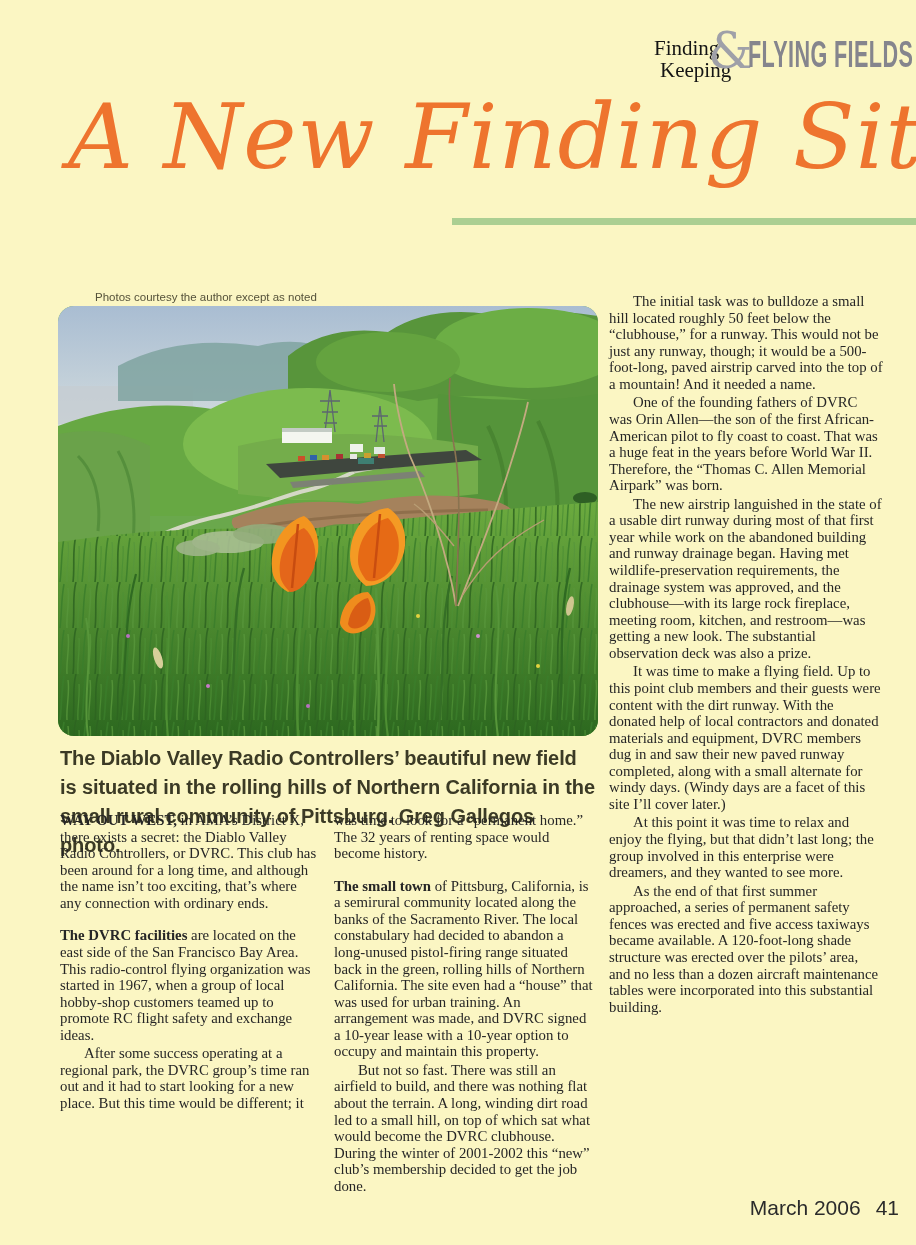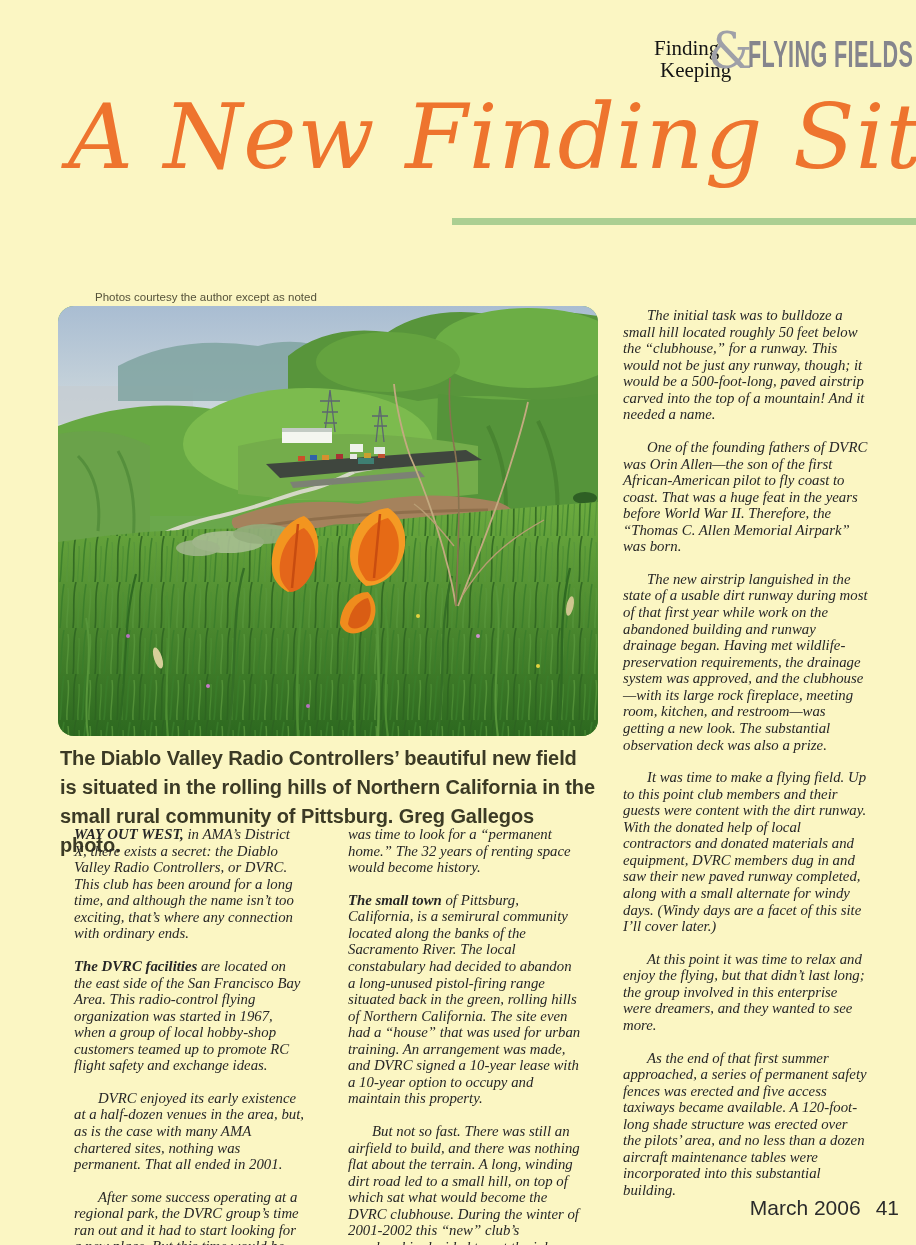--- a/index.html
+++ b/index.html
@@ -35,21 +35,21 @@
   .photo-frame svg{display:block;}
   .photo-caption{position:absolute;left:60px;top:744px;width:538px;
                  font-family:"Liberation Sans",sans-serif;font-weight:bold;font-size:20px;
                  letter-spacing:-.1px;line-height:1.45;color:#3b3a25;}
 
   
   .col{position:absolute;font-size:14.8px;line-height:1.12;color:#262626;}
   .col-1{left:58px;top:810px;width:264px;}
   .col-2{left:332px;top:810px;width:266px;}
   .col-3{left:607px;top:291px;width:278px;}
-  .col p{margin:16px;font-style:italic;}
+  .col p{margin:2px;}
   .p-gap{margin-top:16px !important;}
   .p-ind{text-indent:24px;}
   .lead{font-weight:bold;}
 
   
   .folio{position:absolute;left:607px;top:1196px;width:292px;text-align:right;
          font-family:"Liberation Sans",sans-serif;font-size:21px;color:#2b2b2b;}
   .folio .pageno{margin-left:15px;margin-top:36px;}
 </style>
 </head>
@@ -194,21 +194,20 @@
         <path d="M290 318 C292 304 300 294 310 292 C314 300 314 310 308 318 C300 324 292 324 290 318 Z" fill="#d95d14"></path>
       </g>
     </svg>
   </div>
 
   <div class="photo-caption">The Diablo Valley Radio Controllers’ beautiful new field is situated in the rolling hills of Northern California in the small rural community of Pittsburg. Greg Gallegos photo.</div>
 
   <div class="col col-1">
     <p><b class="lead">WAY OUT WEST,</b><span> in AMA’s District X, there exists a secret: the Diablo Valley Radio Controllers, or DVRC. This club has been around for a long time, and although the name isn’t too exciting, that’s where any connection with ordinary ends.</span></p>
     <p class="p-gap"><b class="lead">The DVRC facilities</b><span> are located on the east side of the San Francisco Bay Area. This radio-control flying organization was started in 1967, when a group of local hobby-shop customers teamed up to promote RC flight safety and exchange ideas.</span></p>
-    <p class="p-ind">DVRC enjoyed its early existence at a half-dozen venues in the area, but, as is the case with many AMA chartered sites, nothing was permanent. That all ended in 2001.</p>
     <p class="p-ind">After some success operating at a regional park, the DVRC group’s time ran out and it had to start looking for a new place. But this time would be different; it</p>
   </div>
 
   <div class="col col-2">
     <p>was time to look for a “permanent home.” The 32 years of renting space would become history.</p>
     <p class="p-gap"><b class="lead">The small town</b><span> of Pittsburg, California, is a semirural community located along the banks of the Sacramento River. The local constabulary had decided to abandon a long-unused pistol-firing range situated back in the green, rolling hills of Northern California. The site even had a “house” that was used for urban training. An arrangement was made, and DVRC signed a 10-year lease with a 10-year option to occupy and maintain this property.</span></p>
     <p class="p-ind">But not so fast. There was still an airfield to build, and there was nothing flat about the terrain. A long, winding dirt road led to a small hill, on top of which sat what would become the DVRC clubhouse. During the winter of 2001-2002 this “new” club’s membership decided to get the job done.</p>
   </div>
 
   <div class="col col-3">

